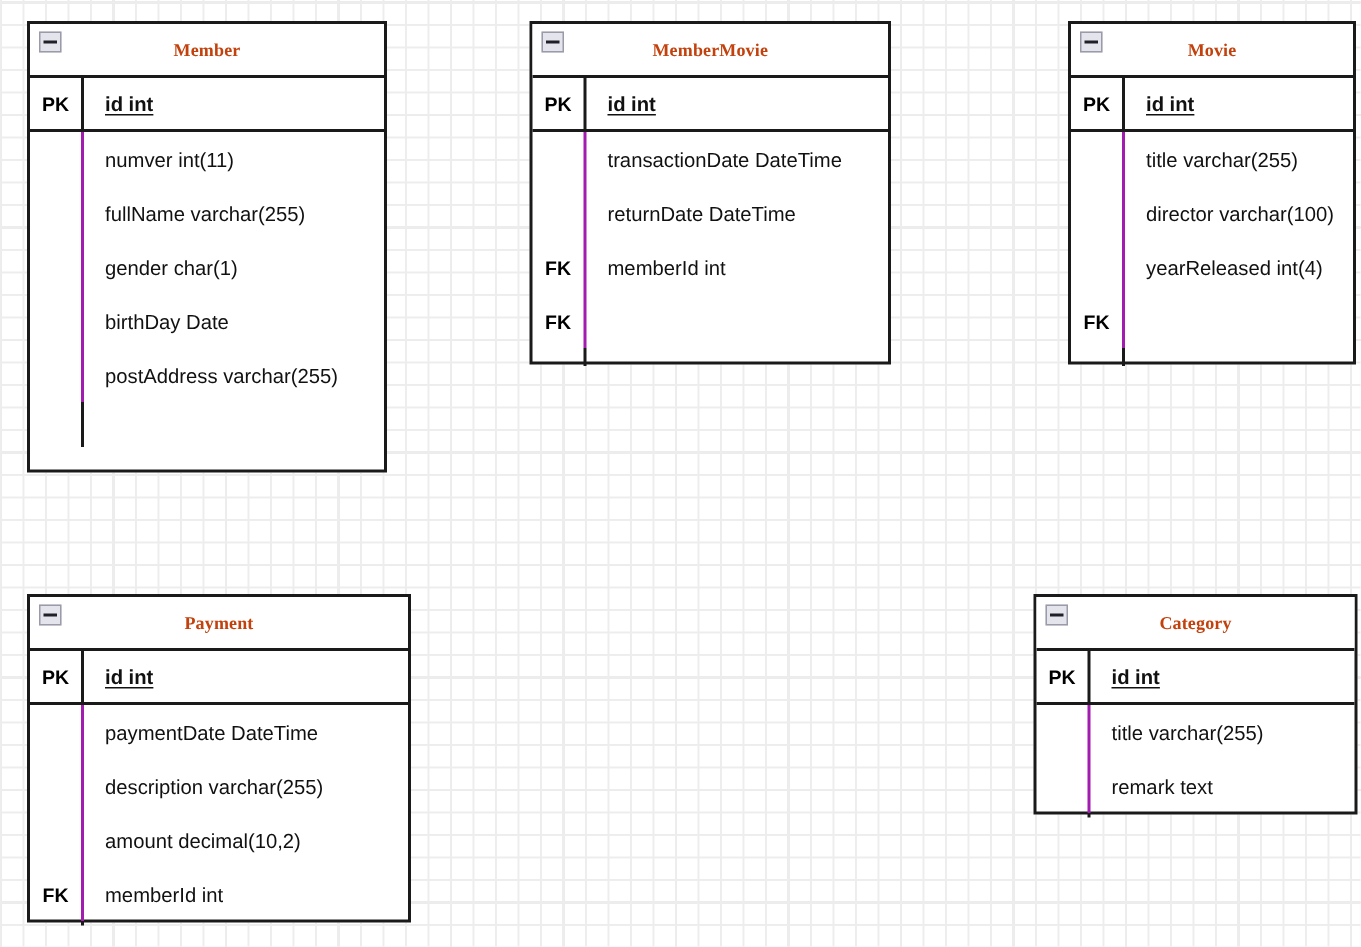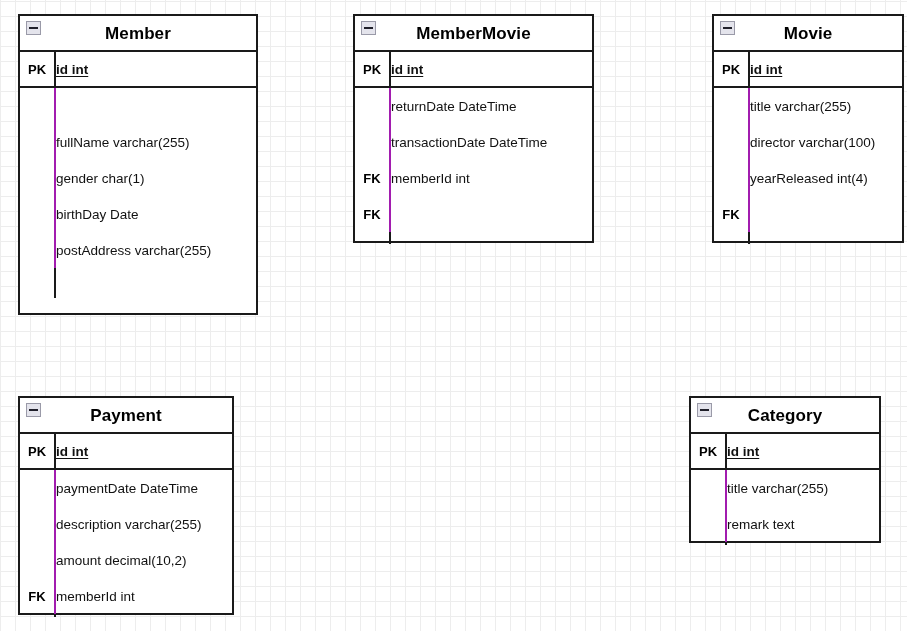--- a/index.html
+++ b/index.html
@@ -47,25 +47,26 @@
     position: relative;
     height: 36px;
     box-sizing: border-box;
     border-bottom: 2px solid #1a1a1a;
     display: flex;
     align-items: center;
     justify-content: center;
     background: #ffffff;
   }
   .entity-title {
-    font-size: 17px;
+    font-size: 12px;
     font-weight: bold;
-    color: #000000;
+    color: #c2410c;
     letter-spacing: 0.1px;
     line-height: 1;
+    font-family: Liberation Serif, serif;
   }
 
   .collapse-icon {
     position: absolute;
     left: 6px;
     top: 5px;
     width: 15px;
     height: 14px;
     box-sizing: border-box;
     border: 1px solid #9a9aa8;
@@ -106,21 +107,21 @@
     border-right: 2px solid #1a1a1a;
   }
   .attr-row .key-cell {
     border-right: 2px solid #a21caf;
   }
   .field-cell {
     flex: 1 1 auto;
     box-sizing: border-box;
     display: flex;
     align-items: center;
-    padding-left: 0;
+    padding-left: 14px;
     font-size: 13.5px;
     color: #111111;
     white-space: nowrap;
   }
   .pk-row .field-cell {
     font-weight: bold;
     text-decoration: underline;
     text-underline-offset: 2px;
   }
   .filler-row {
@@ -141,20 +142,21 @@
       <div class="entity-header">
         <span class="collapse-icon"></span>
         <span class="entity-title">Member</span>
       </div>
       <div class="row pk-row">
         <div class="key-cell">PK</div>
         <div class="field-cell">id int</div>
       </div>
       <div class="row attr-row">
         <div class="key-cell"></div>
+        <div class="field-cell">numver int(11)</div>
       </div>
       <div class="row attr-row">
         <div class="key-cell"></div>
         <div class="field-cell">fullName varchar(255)</div>
       </div>
       <div class="row attr-row">
         <div class="key-cell"></div>
         <div class="field-cell">gender char(1)</div>
       </div>
       <div class="row attr-row">
@@ -174,27 +176,27 @@
       <div class="entity-header">
         <span class="collapse-icon"></span>
         <span class="entity-title">MemberMovie</span>
       </div>
       <div class="row pk-row">
         <div class="key-cell">PK</div>
         <div class="field-cell">id int</div>
       </div>
       <div class="row attr-row">
         <div class="key-cell"></div>
+        <div class="field-cell">transactionDate DateTime</div>
+      </div>
+      <div class="row attr-row">
+        <div class="key-cell"></div>
         <div class="field-cell">returnDate DateTime</div>
       </div>
       <div class="row attr-row">
-        <div class="key-cell"></div>
-        <div class="field-cell">transactionDate DateTime</div>
-      </div>
-      <div class="row attr-row">
         <div class="key-cell">FK</div>
         <div class="field-cell">memberId int</div>
       </div>
       <div class="row attr-row">
         <div class="key-cell">FK</div>
       </div>
       <div class="filler-row" style="height: 12px;">
         <div class="key-cell"></div>
         <div class="field-cell"></div>
       </div>
@@ -221,21 +223,21 @@
         <div class="field-cell">yearReleased int(4)</div>
       </div>
       <div class="row attr-row">
         <div class="key-cell">FK</div>
       </div>
       <div class="filler-row" style="height: 12px;">
         <div class="key-cell"></div>
         <div class="field-cell"></div>
       </div>
     </div>
-    <div class="entity" style="left: 18px; top: 396px; width: 216px; height: 219px;">
+    <div class="entity" style="left: 18px; top: 396px; width: 256px; height: 219px;">
       <div class="entity-header">
         <span class="collapse-icon"></span>
         <span class="entity-title">Payment</span>
       </div>
       <div class="row pk-row">
         <div class="key-cell">PK</div>
         <div class="field-cell">id int</div>
       </div>
       <div class="row attr-row">
         <div class="key-cell"></div>
@@ -251,21 +253,21 @@
       </div>
       <div class="row attr-row">
         <div class="key-cell">FK</div>
         <div class="field-cell">memberId int</div>
       </div>
       <div class="filler-row" style="height: 3px;">
         <div class="key-cell"></div>
         <div class="field-cell"></div>
       </div>
     </div>
-    <div class="entity" style="left: 689px; top: 396px; width: 192px; height: 147px;">
+    <div class="entity" style="left: 689px; top: 396px; width: 216px; height: 147px;">
       <div class="entity-header">
         <span class="collapse-icon"></span>
         <span class="entity-title">Category</span>
       </div>
       <div class="row pk-row">
         <div class="key-cell">PK</div>
         <div class="field-cell">id int</div>
       </div>
       <div class="row attr-row">
         <div class="key-cell"></div>

